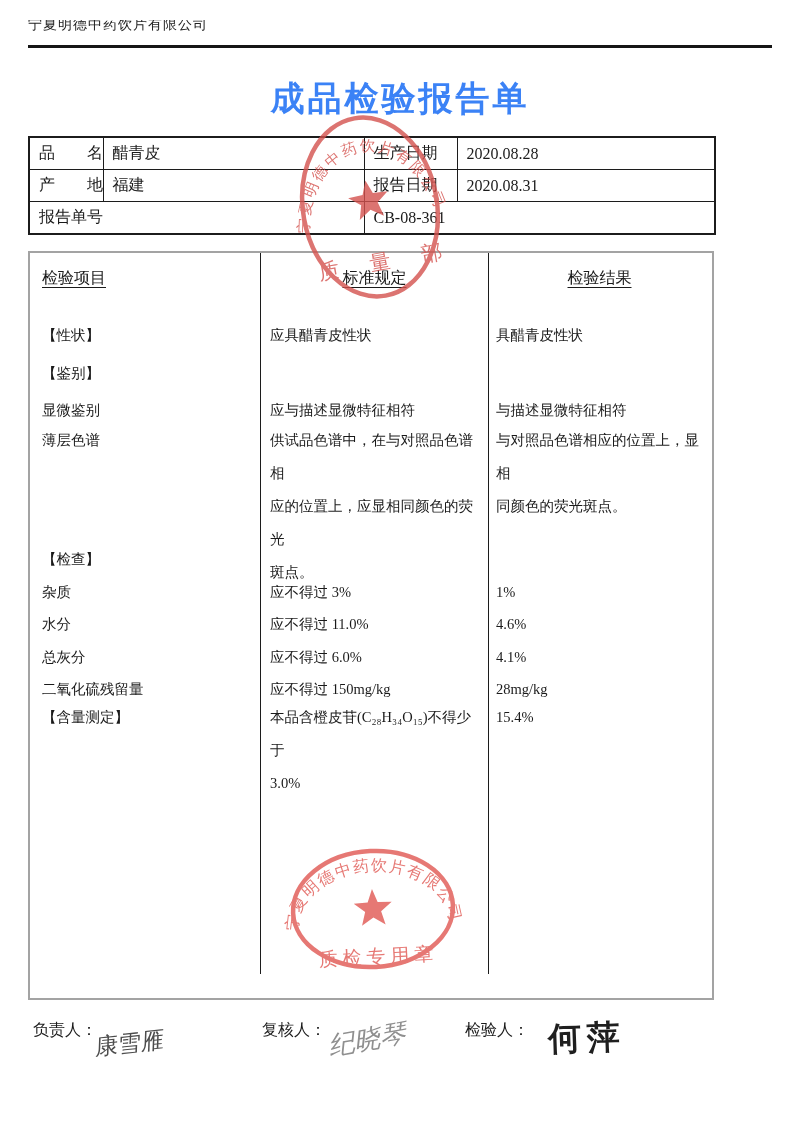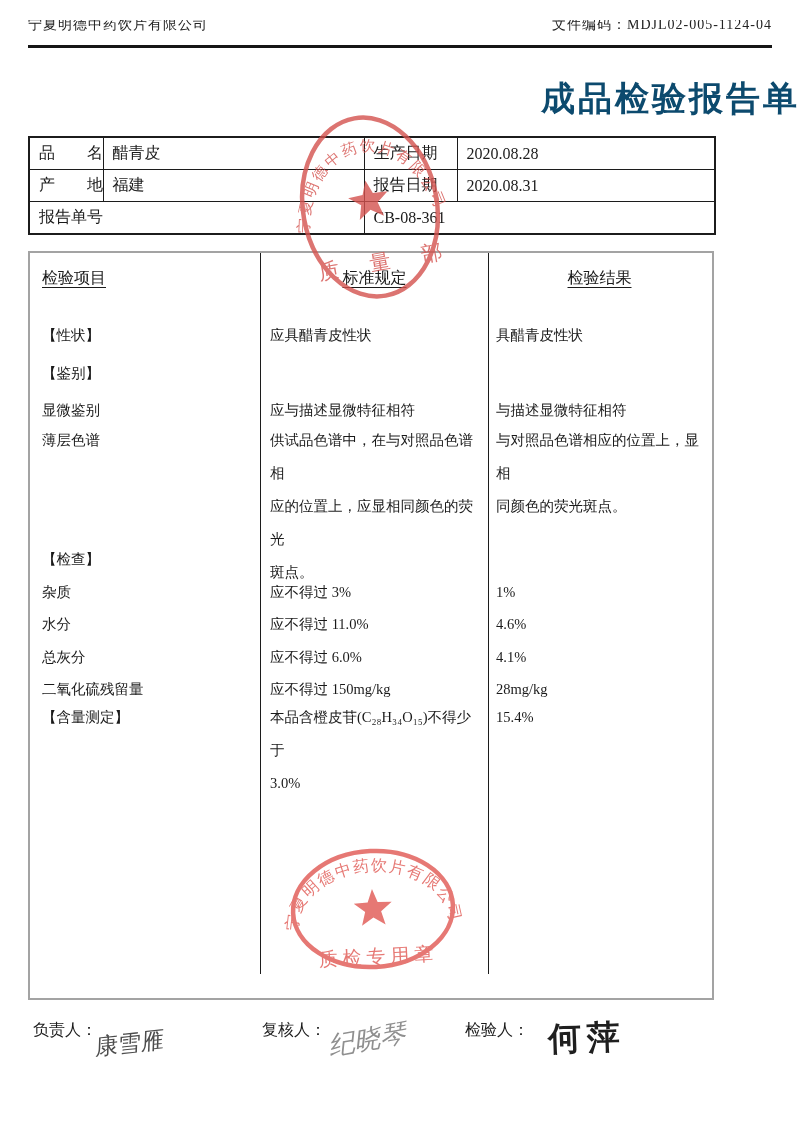--- a/index.html
+++ b/index.html
@@ -11,22 +11,22 @@
   .page-header{
     position:absolute;left:28px;top:20px;width:744px;height:25px;
     overflow:hidden;border-bottom:3px solid #161616;
   }
   .page-header .inner{
     display:flex;justify-content:space-between;align-items:flex-end;
     margin-top:-4px;font-size:14px;letter-spacing:1px;color:#222;
   }
   
   .doc-title{
-    position:absolute;left:0;top:76px;width:800px;text-align:right;
-    font-size:34px;font-weight:bold;letter-spacing:3px;color:#0c4a6e;
+    position:absolute;left:0;top:76px;width:800px;text-align:center;
+    font-size:34px;font-weight:bold;letter-spacing:3px;color:#3b82f6;
   }
   
   table.info{
     position:absolute;left:28px;top:136px;border-collapse:collapse;
     table-layout:fixed;width:686px;font-size:16px;
   }
   table.info td{
     border:1px solid #1c1c1c;height:31px;padding:0 0 0 9px;
     white-space:nowrap;overflow:hidden;
   }
@@ -66,21 +66,20 @@
   .stamp-bottom{left:278px;top:834px;}
 </style>
 </head>
 <body>
 
 <div class="page">
 
   <div class="page-header">
     <div class="inner">
       <span>宁夏明德中药饮片有限公司</span>
-      <span>文件编码：MDJL02-005-1124-04</span>
     </div>
   </div>
 
   <div class="doc-title">成品检验报告单</div>
 
   <table class="info">
     <colgroup>
         <col style="width:74px">
         <col style="width:261px">
         <col style="width:93px">

